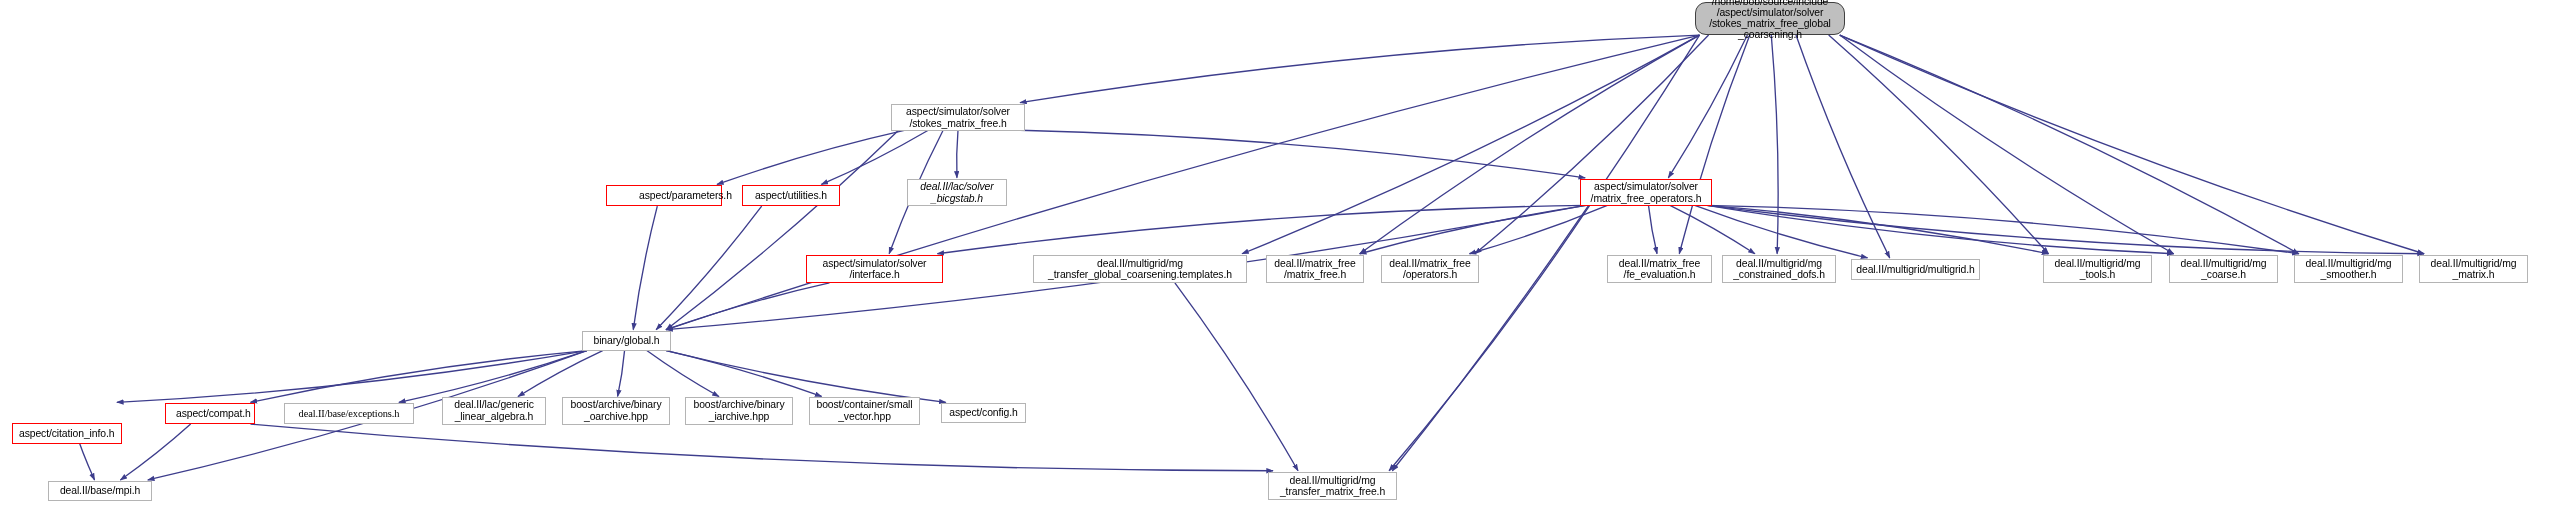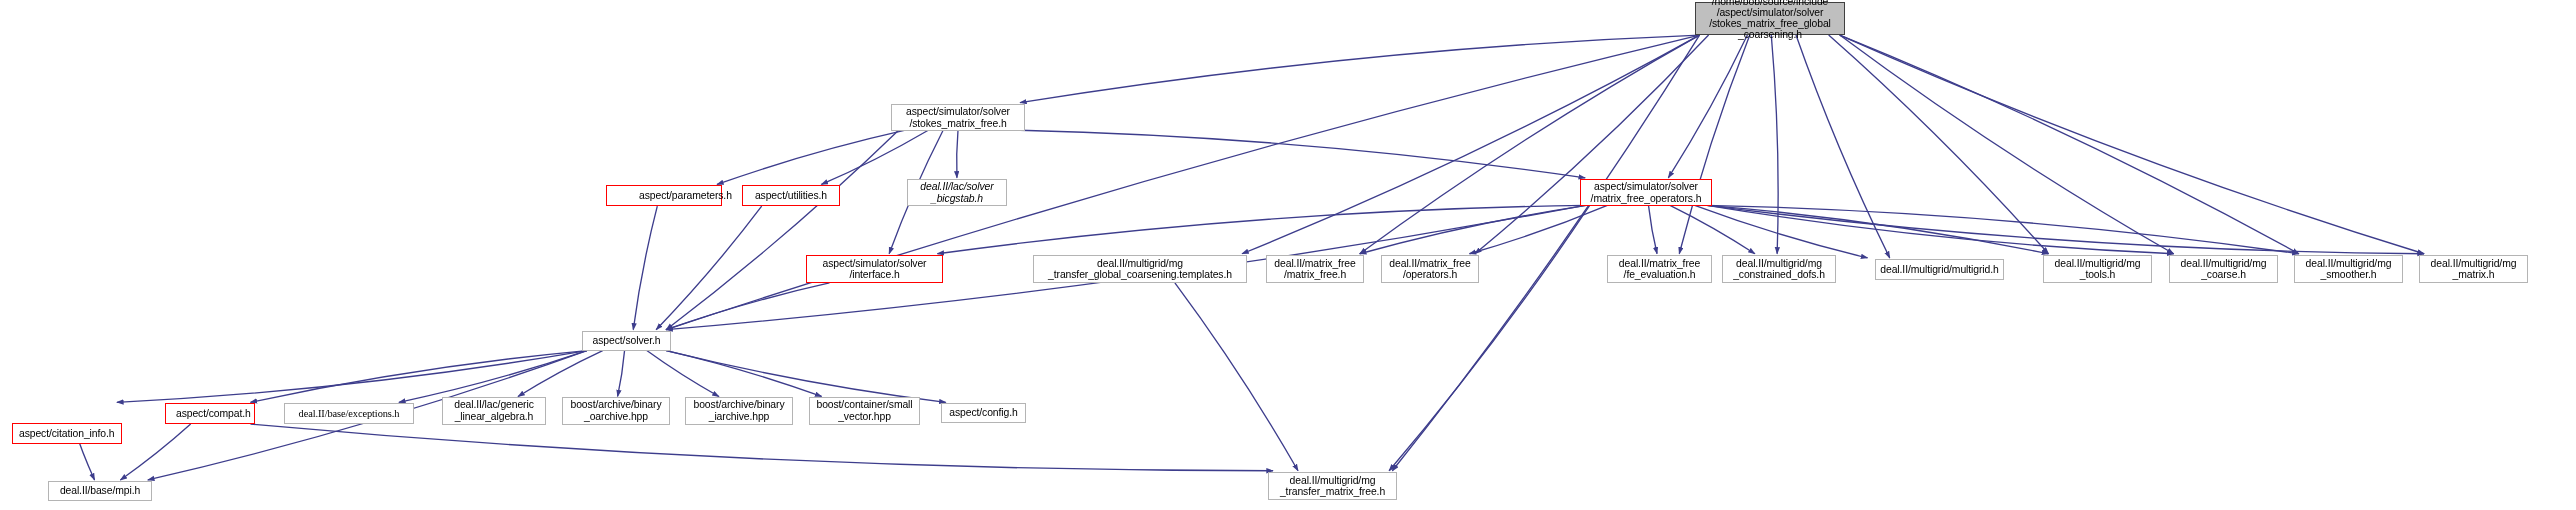--- a/index.html
+++ b/index.html
@@ -108,21 +108,21 @@
         <path d="M798,420 Q892.75,441.914 984.2,475" marker-end="url(#arrow)"></path>
         <path d="M798,420 Q963.64,461.05 1133,482" marker-end="url(#arrow)"></path>
         <path d="M703,420 Q444.65,513.28 177,575" marker-end="url(#arrow)"></path>
         <path d="M87.29,508 Q98.24,542.2776 113.21,575" marker-end="url(#arrow)"></path>
         <path d="M228.33,508 Q188.26,544.0248 144.17,575" marker-end="url(#arrow)"></path>
         <path d="M300,508 Q911.2396020142281,563.571205938759 1525,564" marker-end="url(#arrow)"></path>
         <path d="M1407.49,339 Q1488,447.0744 1555.01,564" marker-end="url(#arrow)"></path>
       </g>
   </svg>
   <div id="nodes-layer">
-      <div class="node root" style="left: 1695px; top: 1.7px; width: 150px; height: 33px;"><span class="node-label">/home/bob/source/include
+      <div class="node root" style="left: 1695px; top: 1.7px; width: 150px; height: 33px; border-radius: 11px;"><span class="node-label">/home/bob/source/include
 /aspect/simulator/solver
 /stokes_matrix_free_global
 _coarsening.h</span></div>
       <div class="node" style="left: 891px; top: 104px; width: 134px; height: 27px;"><span class="node-label">aspect/simulator/solver
 /stokes_matrix_free.h</span></div>
       <div class="node red" style="left: 606px; top: 185px; width: 116px; height: 21px; padding-left: 32px;"><span class="node-label">aspect/parameters.h</span></div>
       <div class="node red" style="left: 742px; top: 185px; width: 98px; height: 21px;"><span class="node-label">aspect/utilities.h</span></div>
       <div class="node" style="left: 907px; top: 179px; width: 100px; height: 27px; font-style: italic;"><span class="node-label">deal.II/lac/solver
 _bicgstab.h</span></div>
       <div class="node red" style="left: 1580px; top: 179px; width: 132px; height: 27px;"><span class="node-label">aspect/simulator/solver
@@ -132,30 +132,30 @@
       <div class="node" style="left: 1033px; top: 255px; width: 214px; height: 28px;"><span class="node-label">deal.II/multigrid/mg
 _transfer_global_coarsening.templates.h</span></div>
       <div class="node" style="left: 1266px; top: 255px; width: 98px; height: 28px;"><span class="node-label">deal.II/matrix_free
 /matrix_free.h</span></div>
       <div class="node" style="left: 1381px; top: 255px; width: 98px; height: 28px;"><span class="node-label">deal.II/matrix_free
 /operators.h</span></div>
       <div class="node" style="left: 1607px; top: 255px; width: 105px; height: 28px;"><span class="node-label">deal.II/matrix_free
 /fe_evaluation.h</span></div>
       <div class="node" style="left: 1722px; top: 255px; width: 114px; height: 28px;"><span class="node-label">deal.II/multigrid/mg
 _constrained_dofs.h</span></div>
-      <div class="node" style="left: 1851px; top: 259px; width: 129px; height: 21px; margin-left: 24px;"><span class="node-label">deal.II/multigrid/multigrid.h</span></div>
+      <div class="node" style="left: 1851px; top: 259px; width: 129px; height: 21px;"><span class="node-label">deal.II/multigrid/multigrid.h</span></div>
       <div class="node" style="left: 2043px; top: 255px; width: 109px; height: 28px;"><span class="node-label">deal.II/multigrid/mg
 _tools.h</span></div>
       <div class="node" style="left: 2169px; top: 255px; width: 109px; height: 28px;"><span class="node-label">deal.II/multigrid/mg
 _coarse.h</span></div>
       <div class="node" style="left: 2294px; top: 255px; width: 109px; height: 28px;"><span class="node-label">deal.II/multigrid/mg
 _smoother.h</span></div>
       <div class="node" style="left: 2419px; top: 255px; width: 109px; height: 28px;"><span class="node-label">deal.II/multigrid/mg
 _matrix.h</span></div>
-      <div class="node" style="left: 582px; top: 331px; width: 89px; height: 20px;"><span class="node-label">aspect/solver.h</span></div>
+      <div class="node" style="left: 582px; top: 331px; width: 89px; height: 20px;"><span class="node-label">binary/global.h</span></div>
       <div class="node red" style="left: 11.7px; top: 403px; width: 110px; height: 21px; margin-top: 20px;"><span class="node-label">aspect/citation_info.h</span></div>
       <div class="node red" style="left: 165px; top: 403px; width: 90px; height: 21px; text-align: right;"><span class="node-label">aspect/compat.h</span></div>
       <div class="node" style="left: 284px; top: 403px; width: 130px; height: 21px; font-family: Liberation Serif, serif;"><span class="node-label">deal.II/base/exceptions.h</span></div>
       <div class="node" style="left: 442px; top: 397px; width: 104px; height: 27.5px;"><span class="node-label">deal.II/lac/generic
 _linear_algebra.h</span></div>
       <div class="node" style="left: 562px; top: 397px; width: 108px; height: 27.5px;"><span class="node-label">boost/archive/binary
 _oarchive.hpp</span></div>
       <div class="node" style="left: 685px; top: 397px; width: 108px; height: 27.5px;"><span class="node-label">boost/archive/binary
 _iarchive.hpp</span></div>
       <div class="node" style="left: 809px; top: 397px; width: 111px; height: 27.5px; justify-content: center;"><span class="node-label">boost/container/small

